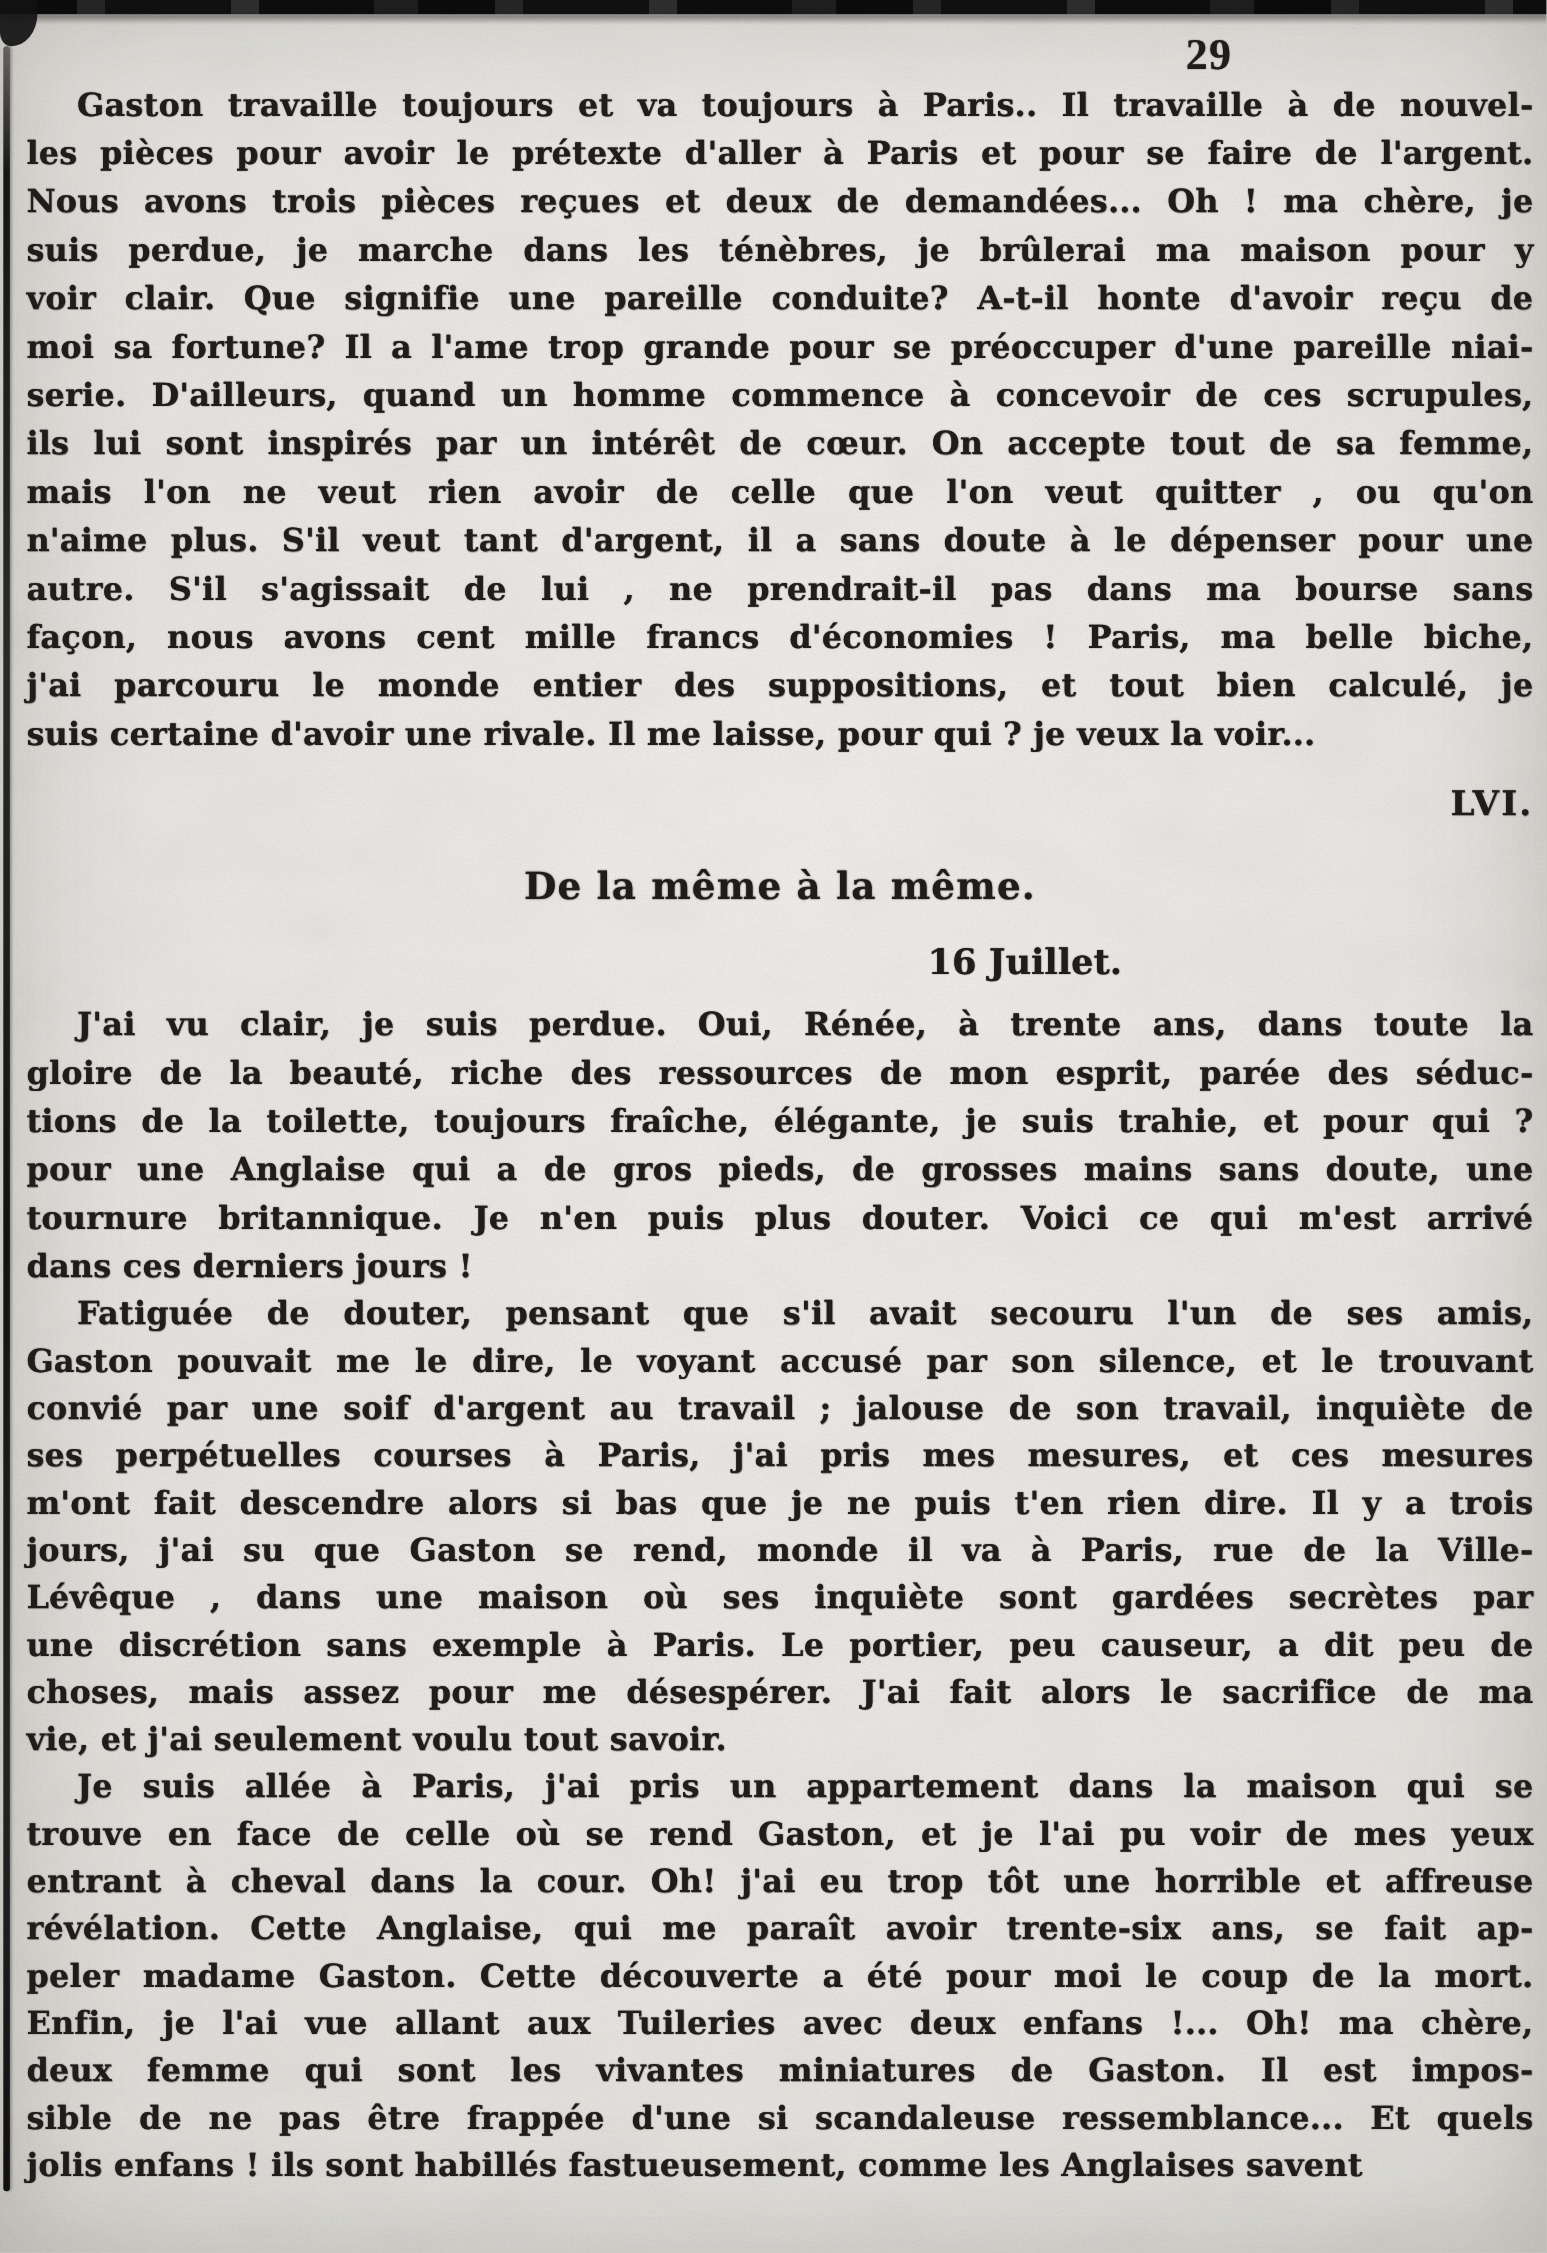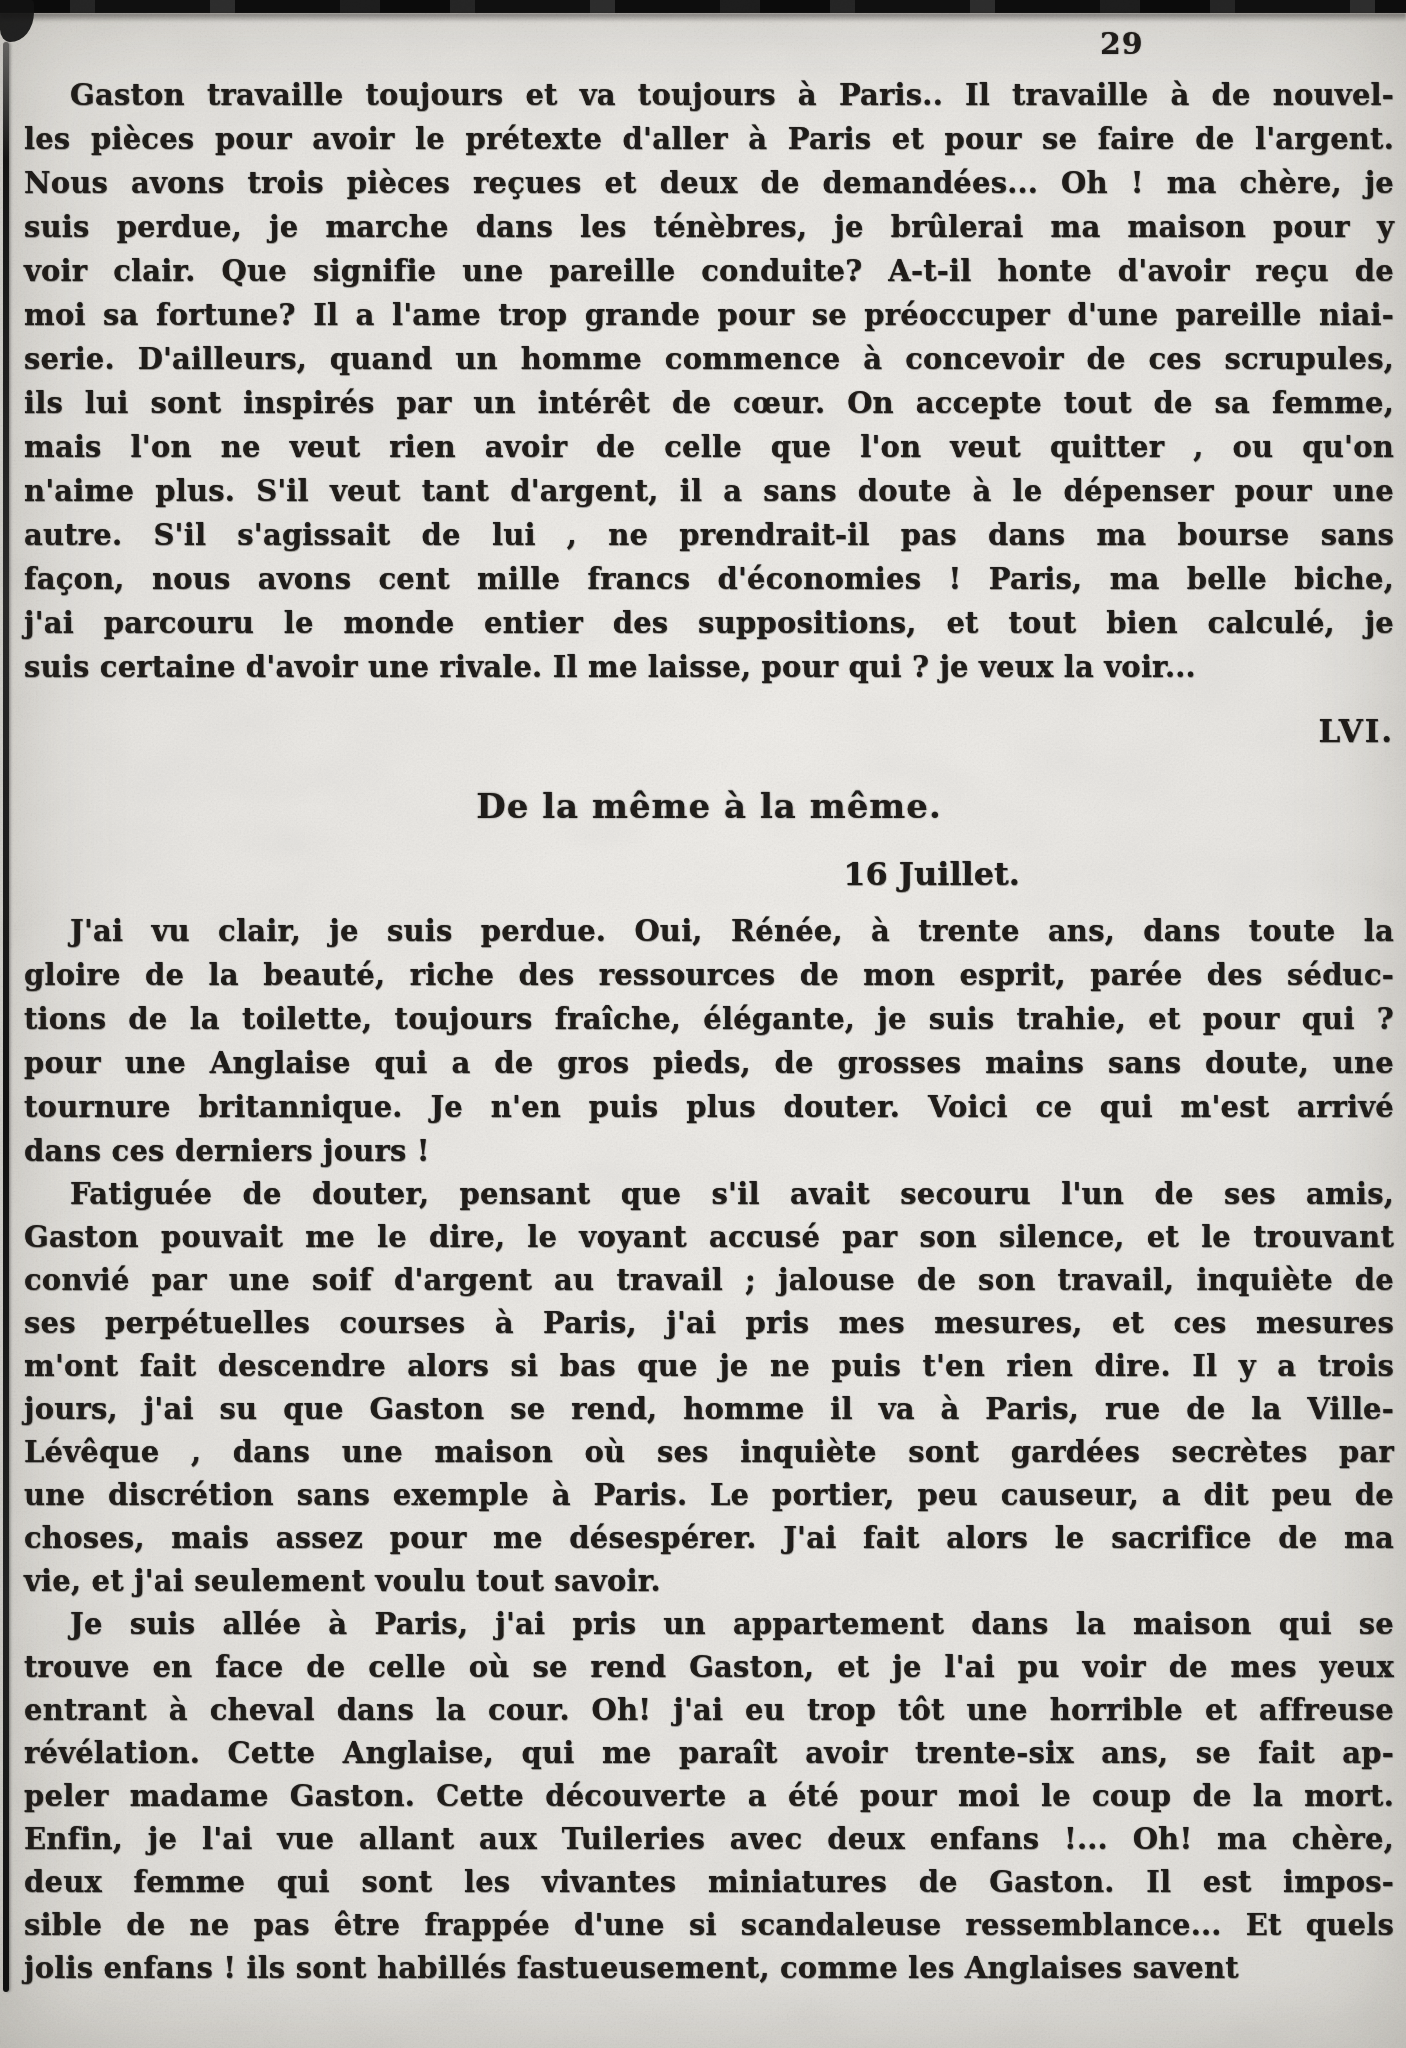--- a/index.html
+++ b/index.html
@@ -41,23 +41,24 @@
   }
   .left-edge {
     position: absolute; left: 3px; top: 42px; width: 6px; height: 1950px;
     background: linear-gradient(180deg,
       rgba(17,17,17,.55) 0%, #151515 6%, #2b2b2b 28%,
       #121212 55%, #242424 80%, #101010 100%);
     box-shadow: 1.5px 0 2.5px rgba(20,20,20,.35);
     border-radius: 3px;
   }
   .page-number {
-    position: absolute; top: 26px; left: 1100px;
-    font-size: 30px; font-weight: bold; letter-spacing: 1px;
+    position: absolute; top: 26px; left: 1078px;
+    font-size: 40px; font-weight: bold; letter-spacing: 1px;
     text-shadow: 0 0 1.2px rgba(32,29,26,.8);
+    font-family: Liberation Serif, serif;
   }
   .text-col {
     position: absolute; top: 73px; left: 24px; width: 1370px;
     font-size: 29px; font-weight: 700;
     text-shadow: 0 0 1.1px rgba(32,29,26,.75), .5px .5px .7px rgba(32,29,26,.35);
   }
   .para { width: 100%; }
   .line {
     height: 44px; line-height: 44px;
     text-align: justify; text-align-last: justify;
@@ -127,21 +128,21 @@
       <div class="line">tournure britannique. Je n'en puis plus douter. Voici ce qui m'est arrivé</div>
       <div class="line last">dans ces derniers jours !</div>
     </div>
 
     <div class="para tight">
       <div class="line first">Fatiguée de douter, pensant que s'il avait secouru l'un de ses amis,</div>
       <div class="line">Gaston pouvait me le dire, le voyant accusé par son silence, et le trouvant</div>
       <div class="line">convié par une soif d'argent au travail ; jalouse de son travail, inquiète de</div>
       <div class="line">ses perpétuelles courses à Paris, j'ai pris mes mesures, et ces mesures</div>
       <div class="line">m'ont fait descendre alors si bas que je ne puis t'en rien dire. Il y a trois</div>
-      <div class="line">jours, j'ai su que Gaston se rend, homme il va à Paris, rue de la Ville-</div>
+      <div class="line">jours, j'ai su que Gaston se rend, monde il va à Paris, rue de la Ville-</div>
       <div class="line">Lévêque , dans une maison où ses inquiète sont gardées secrètes par</div>
       <div class="line">une discrétion sans exemple à Paris. Le portier, peu causeur, a dit peu de</div>
       <div class="line">choses, mais assez pour me désespérer. J'ai fait alors le sacrifice de ma</div>
       <div class="line last">vie, et j'ai seulement voulu tout savoir.</div>
     </div>
 
     <div class="para tight">
       <div class="line first">Je suis allée à Paris, j'ai pris un appartement dans la maison qui se</div>
       <div class="line">trouve en face de celle où se rend Gaston, et je l'ai pu voir de mes yeux</div>
       <div class="line">entrant à cheval dans la cour. Oh! j'ai eu trop tôt une horrible et affreuse</div>

